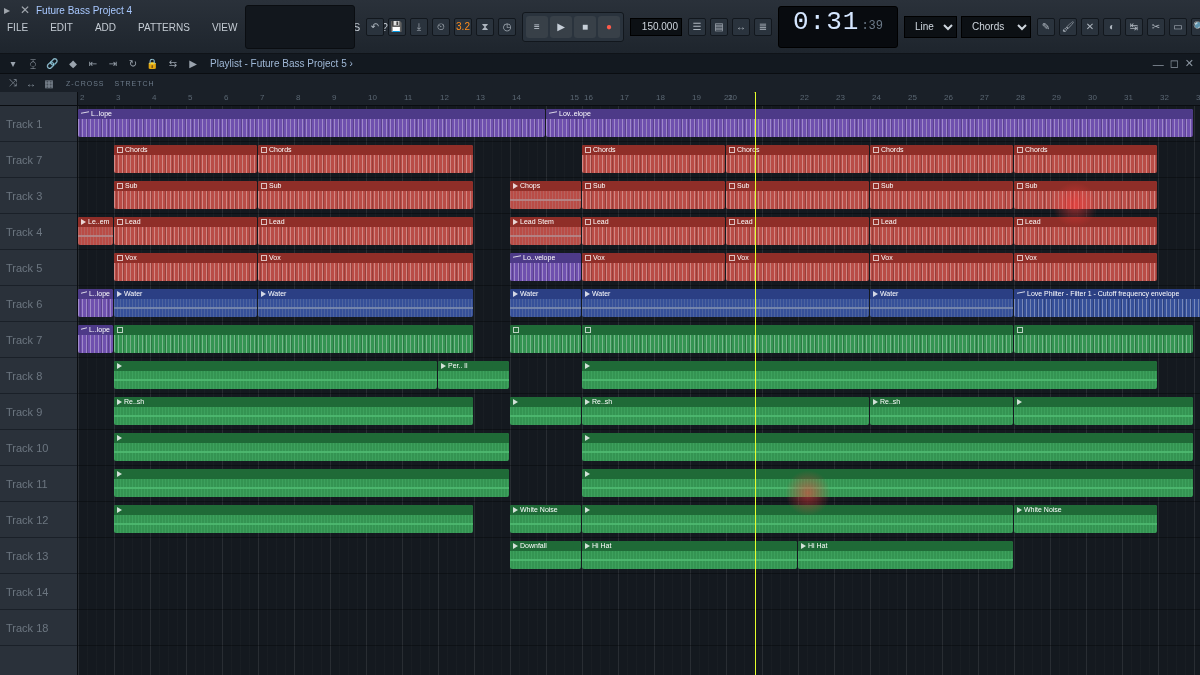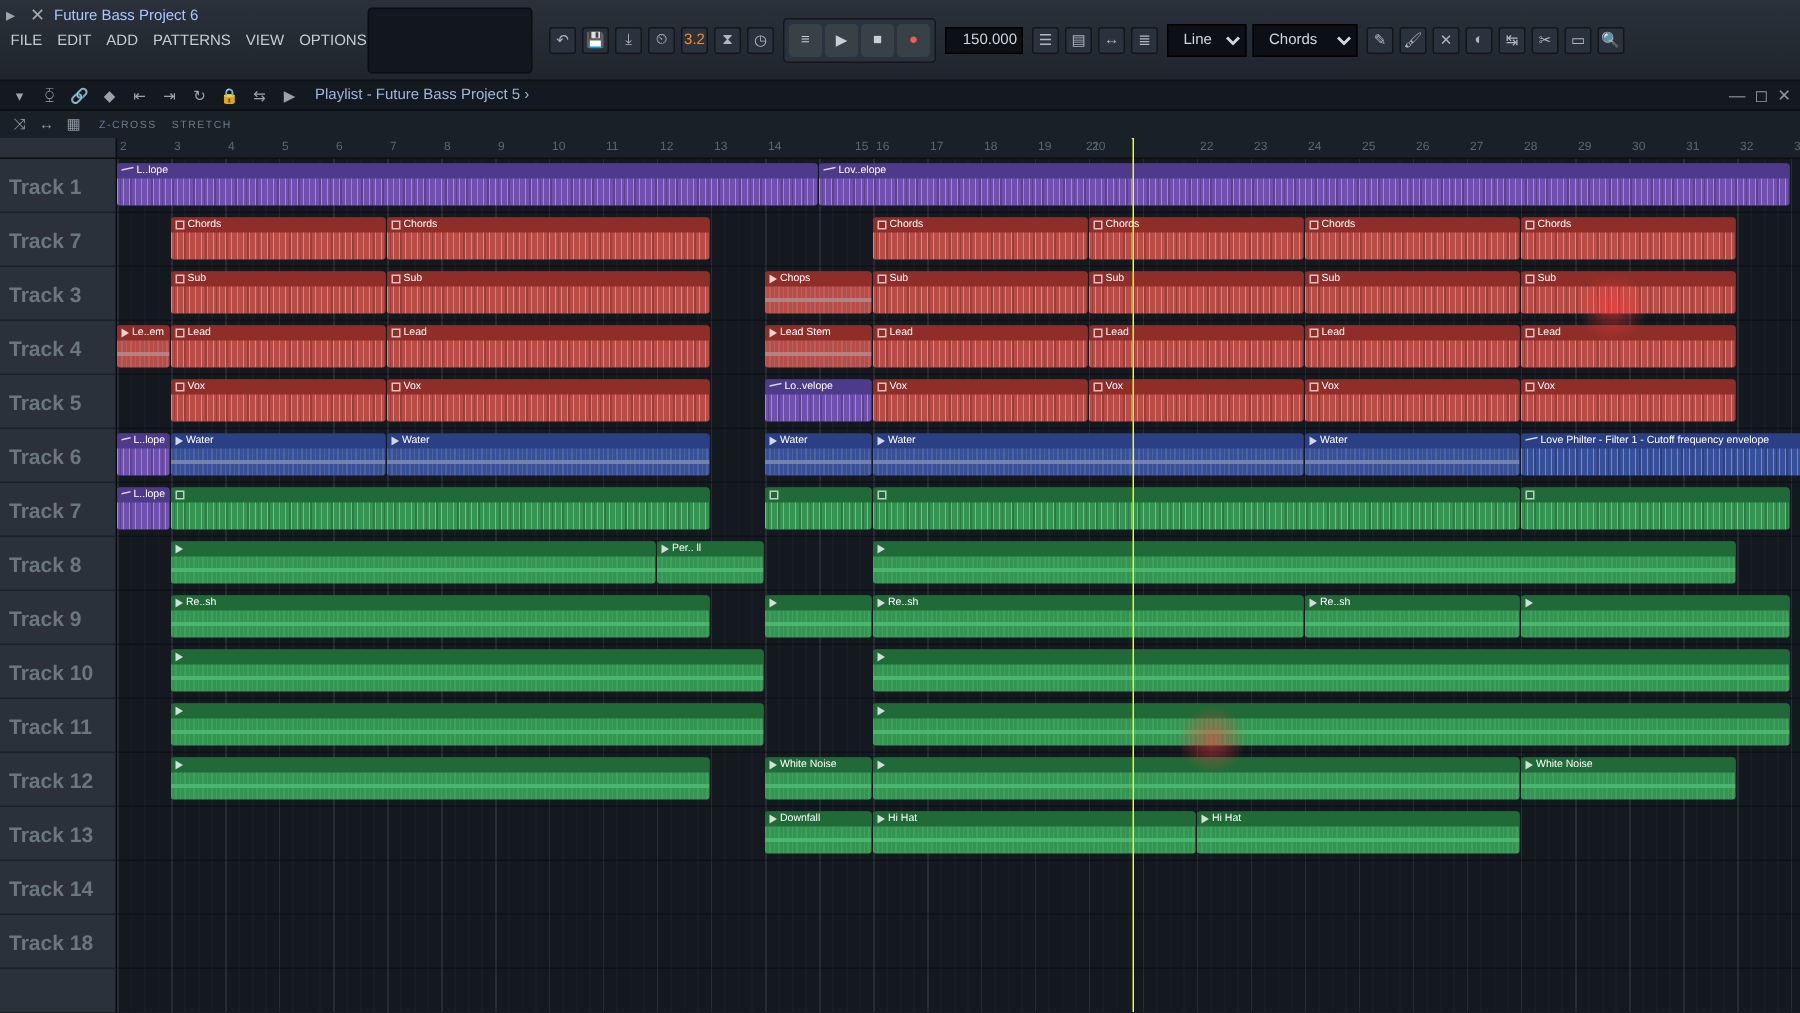--- a/index.html
+++ b/index.html
@@ -5,21 +5,21 @@
   * { box-sizing: border-box; margin: 0; padding: 0; }
   html, body { width: 1200px; height: 675px; overflow: hidden; background: #1a2028; font-family: Verdana, Geneva, sans-serif; font-size: 10px; color: #b0b8c0; user-select: none; }
   .root { width: 1200px; height: 675px; display: flex; flex-direction: column; background: #1a2028; }
 
   
   .topbar { height: 54px; background: linear-gradient(#2a313a, #1e252d); border-bottom: 1px solid #0f1318; display: flex; align-items: stretch; }
   .topbar .title-block { width: 240px; display: flex; flex-direction: column; }
   .title-row { height: 20px; display: flex; align-items: center; gap: 4px; padding: 2px 4px; }
   .title-row .close { width: 12px; height: 12px; color: #a0a6ad; font-size: 12px; line-height: 12px; cursor: pointer; }
   .title-row .projname { color: #a8c8ff; font-size: 10px; }
-  .menubar { height: 18px; display: flex; gap: 0; padding: 0 2px; }
+  .menubar { height: 18px; display: flex; gap: 12px; padding: 0 2px; }
   .menubar .mitem { font-size: 10px; color: #c5ccd4; padding: 2px 5px; cursor: pointer; }
 
   .topbar .hint { flex: 0 0 120px; display: flex; align-items: center; justify-content: center; }
   .hint-panel { width: 110px; height: 44px; background: #12171d; border: 1px solid #0a0d11; border-radius: 3px; }
 
   .transport-area { flex: 1; display: flex; align-items: center; gap: 6px; padding: 0 6px; }
   .mini-btn-row { display: flex; gap: 4px; align-items: center; }
   .tbtn { width: 18px; height: 18px; background: #2a333d; border: 1px solid #12171d; border-radius: 2px; display: inline-flex; align-items: center; justify-content: center; color: #aeb6bf; font-size: 10px; cursor: pointer; }
   .tbtn.orange { color: #ff8c1a; }
   .tempo-box { width: 52px; height: 18px; background: #0c1014; border: 1px solid #000; color: #cfd6de; font-size: 10px; text-align: right; padding: 2px 3px; }
@@ -41,21 +41,21 @@
 
   
   .pl-tools { height: 18px; background: #1a2028; display: flex; align-items: center; padding-left: 6px; gap: 10px; }
   .toolgrp { display: flex; gap: 4px; }
   .pl-tools .ico { width: 14px; height: 14px; color: #8d97a2; cursor: pointer; display:inline-flex;align-items:center;justify-content:center;}
   .ztxt { font-size: 7px; color: #6c7a89; letter-spacing: 1px; }
 
   
   .grid-wrap { flex: 1; display: flex; overflow: hidden; position: relative; }
   .trackcol { width: 78px; background: #2a313a; border-right: 1px solid #0a0d11; display: flex; flex-direction: column; }
-  .trackcol .tlabel { height: 36px; border-bottom: 1px solid #1a2028; font-size: 14px; color: #6c7680; padding: 4px 6px; display:flex;align-items:center; cursor:pointer;font-weight:bold; }
+  .trackcol .tlabel { height: 36px; border-bottom: 1px solid #1a2028; font-size: 11px; color: #6c7680; padding: 4px 6px; display:flex;align-items:center; cursor:pointer; }
 
   .timeline-area { flex: 1; position: relative; overflow: hidden; background: #14191f; }
 
   
   .barlines { position: absolute; top: 0; left: 0; right: 0; bottom: 0;
     background-image:
       repeating-linear-gradient(to right, rgba(255,255,255,0.018) 0 1px, transparent 1px 9px),
       repeating-linear-gradient(to right, rgba(255,255,255,0.07) 0 1px, transparent 1px 36px);
     pointer-events: none;
   }
@@ -102,21 +102,21 @@
 </head>
 <body>
 
 <div class="root">
 
   <div class="topbar">
     <div class="title-block">
       <div class="title-row">
         <span class="close">▸</span>
         <span class="close">✕</span>
-        <span class="projname">Future Bass Project 6</span>
+        <span class="projname">Future Bass Project 4</span>
       </div>
       <div class="menubar" id="menubar">
           <span class="mitem">FILE</span>
           <span class="mitem">EDIT</span>
           <span class="mitem">ADD</span>
           <span class="mitem">PATTERNS</span>
           <span class="mitem">VIEW</span>
           <span class="mitem">OPTIONS</span>
           <span class="mitem">TOOLS</span>
           <span class="mitem">?</span>
@@ -145,20 +145,24 @@
       </div>
       <div class="tempo-box">150.000</div>
 
       <div class="mini-btn-row">
         <span class="tbtn">☰</span>
         <span class="tbtn">▤</span>
         <span class="tbtn">↔</span>
         <span class="tbtn">≣</span>
       </div>
 
+      <div class="time-lcd">
+        <span class="big">0:31</span>
+        <span class="small">:39</span>
+      </div>
 
       <div class="mini-btn-row">
         <select class="snap-sel">
           <option>Line</option>
         </select>
         <select class="snap-sel" style="width:70px">
           <option>Chords</option>
         </select>
       </div>
 

